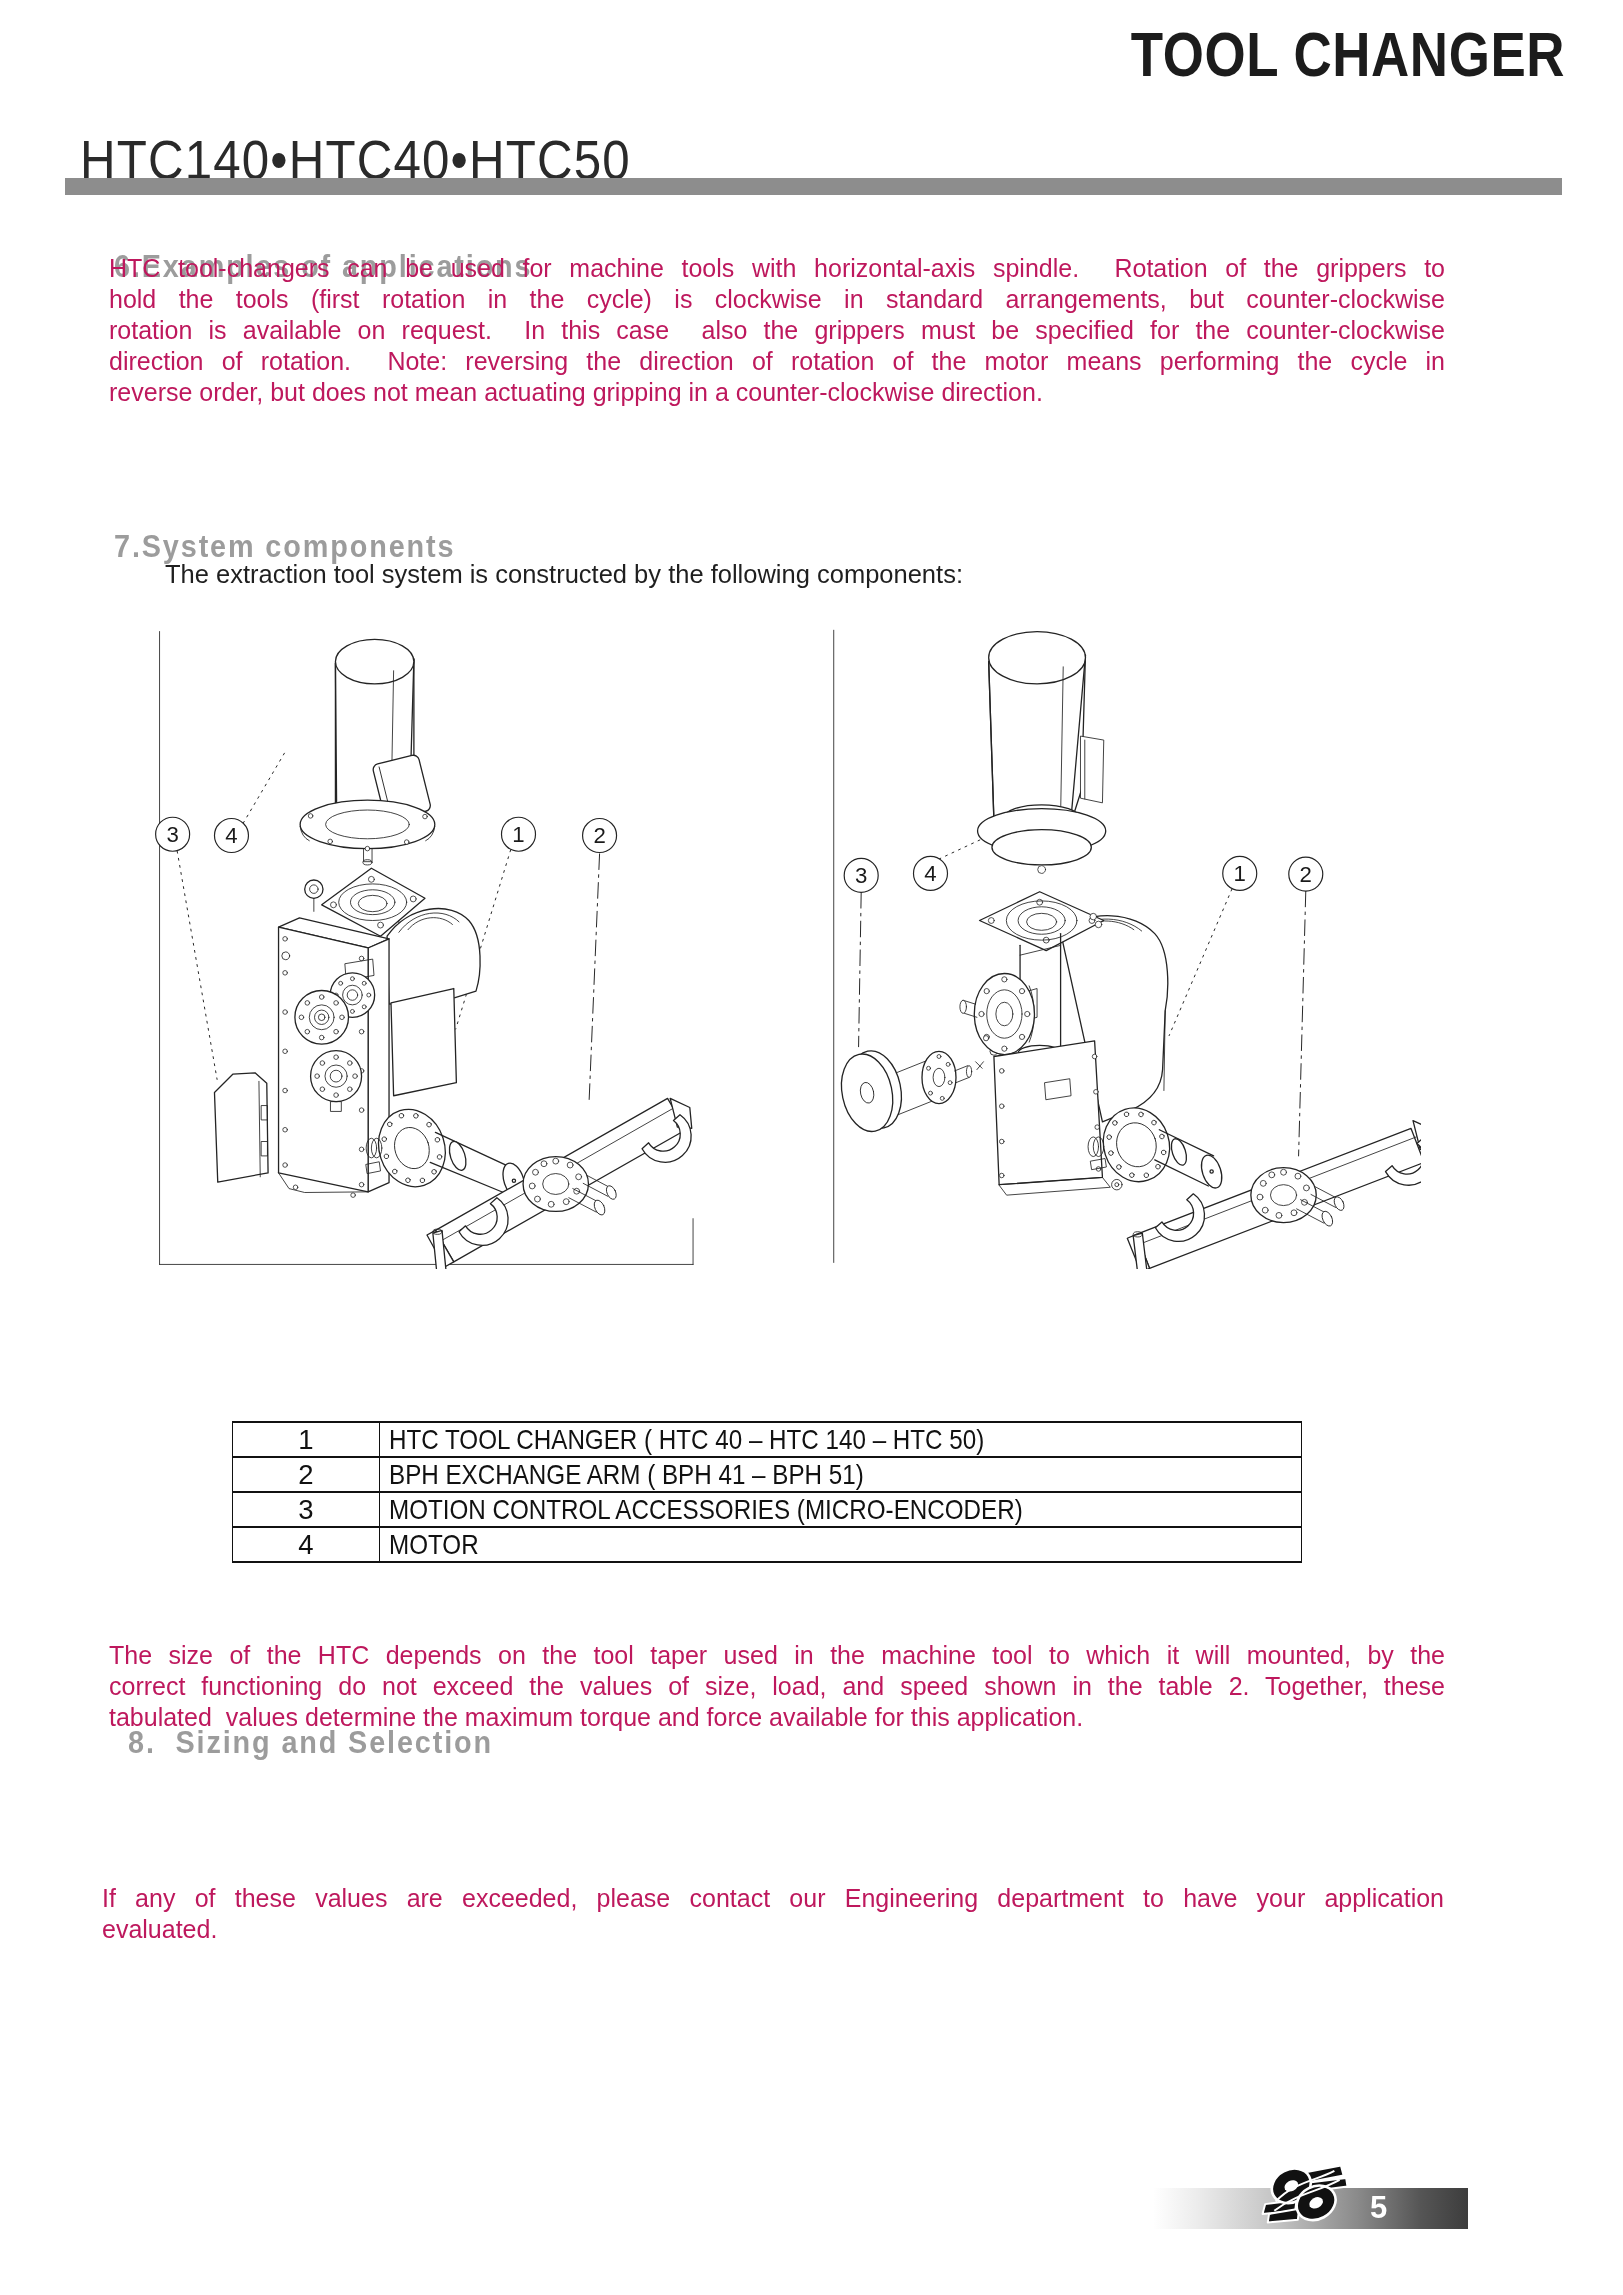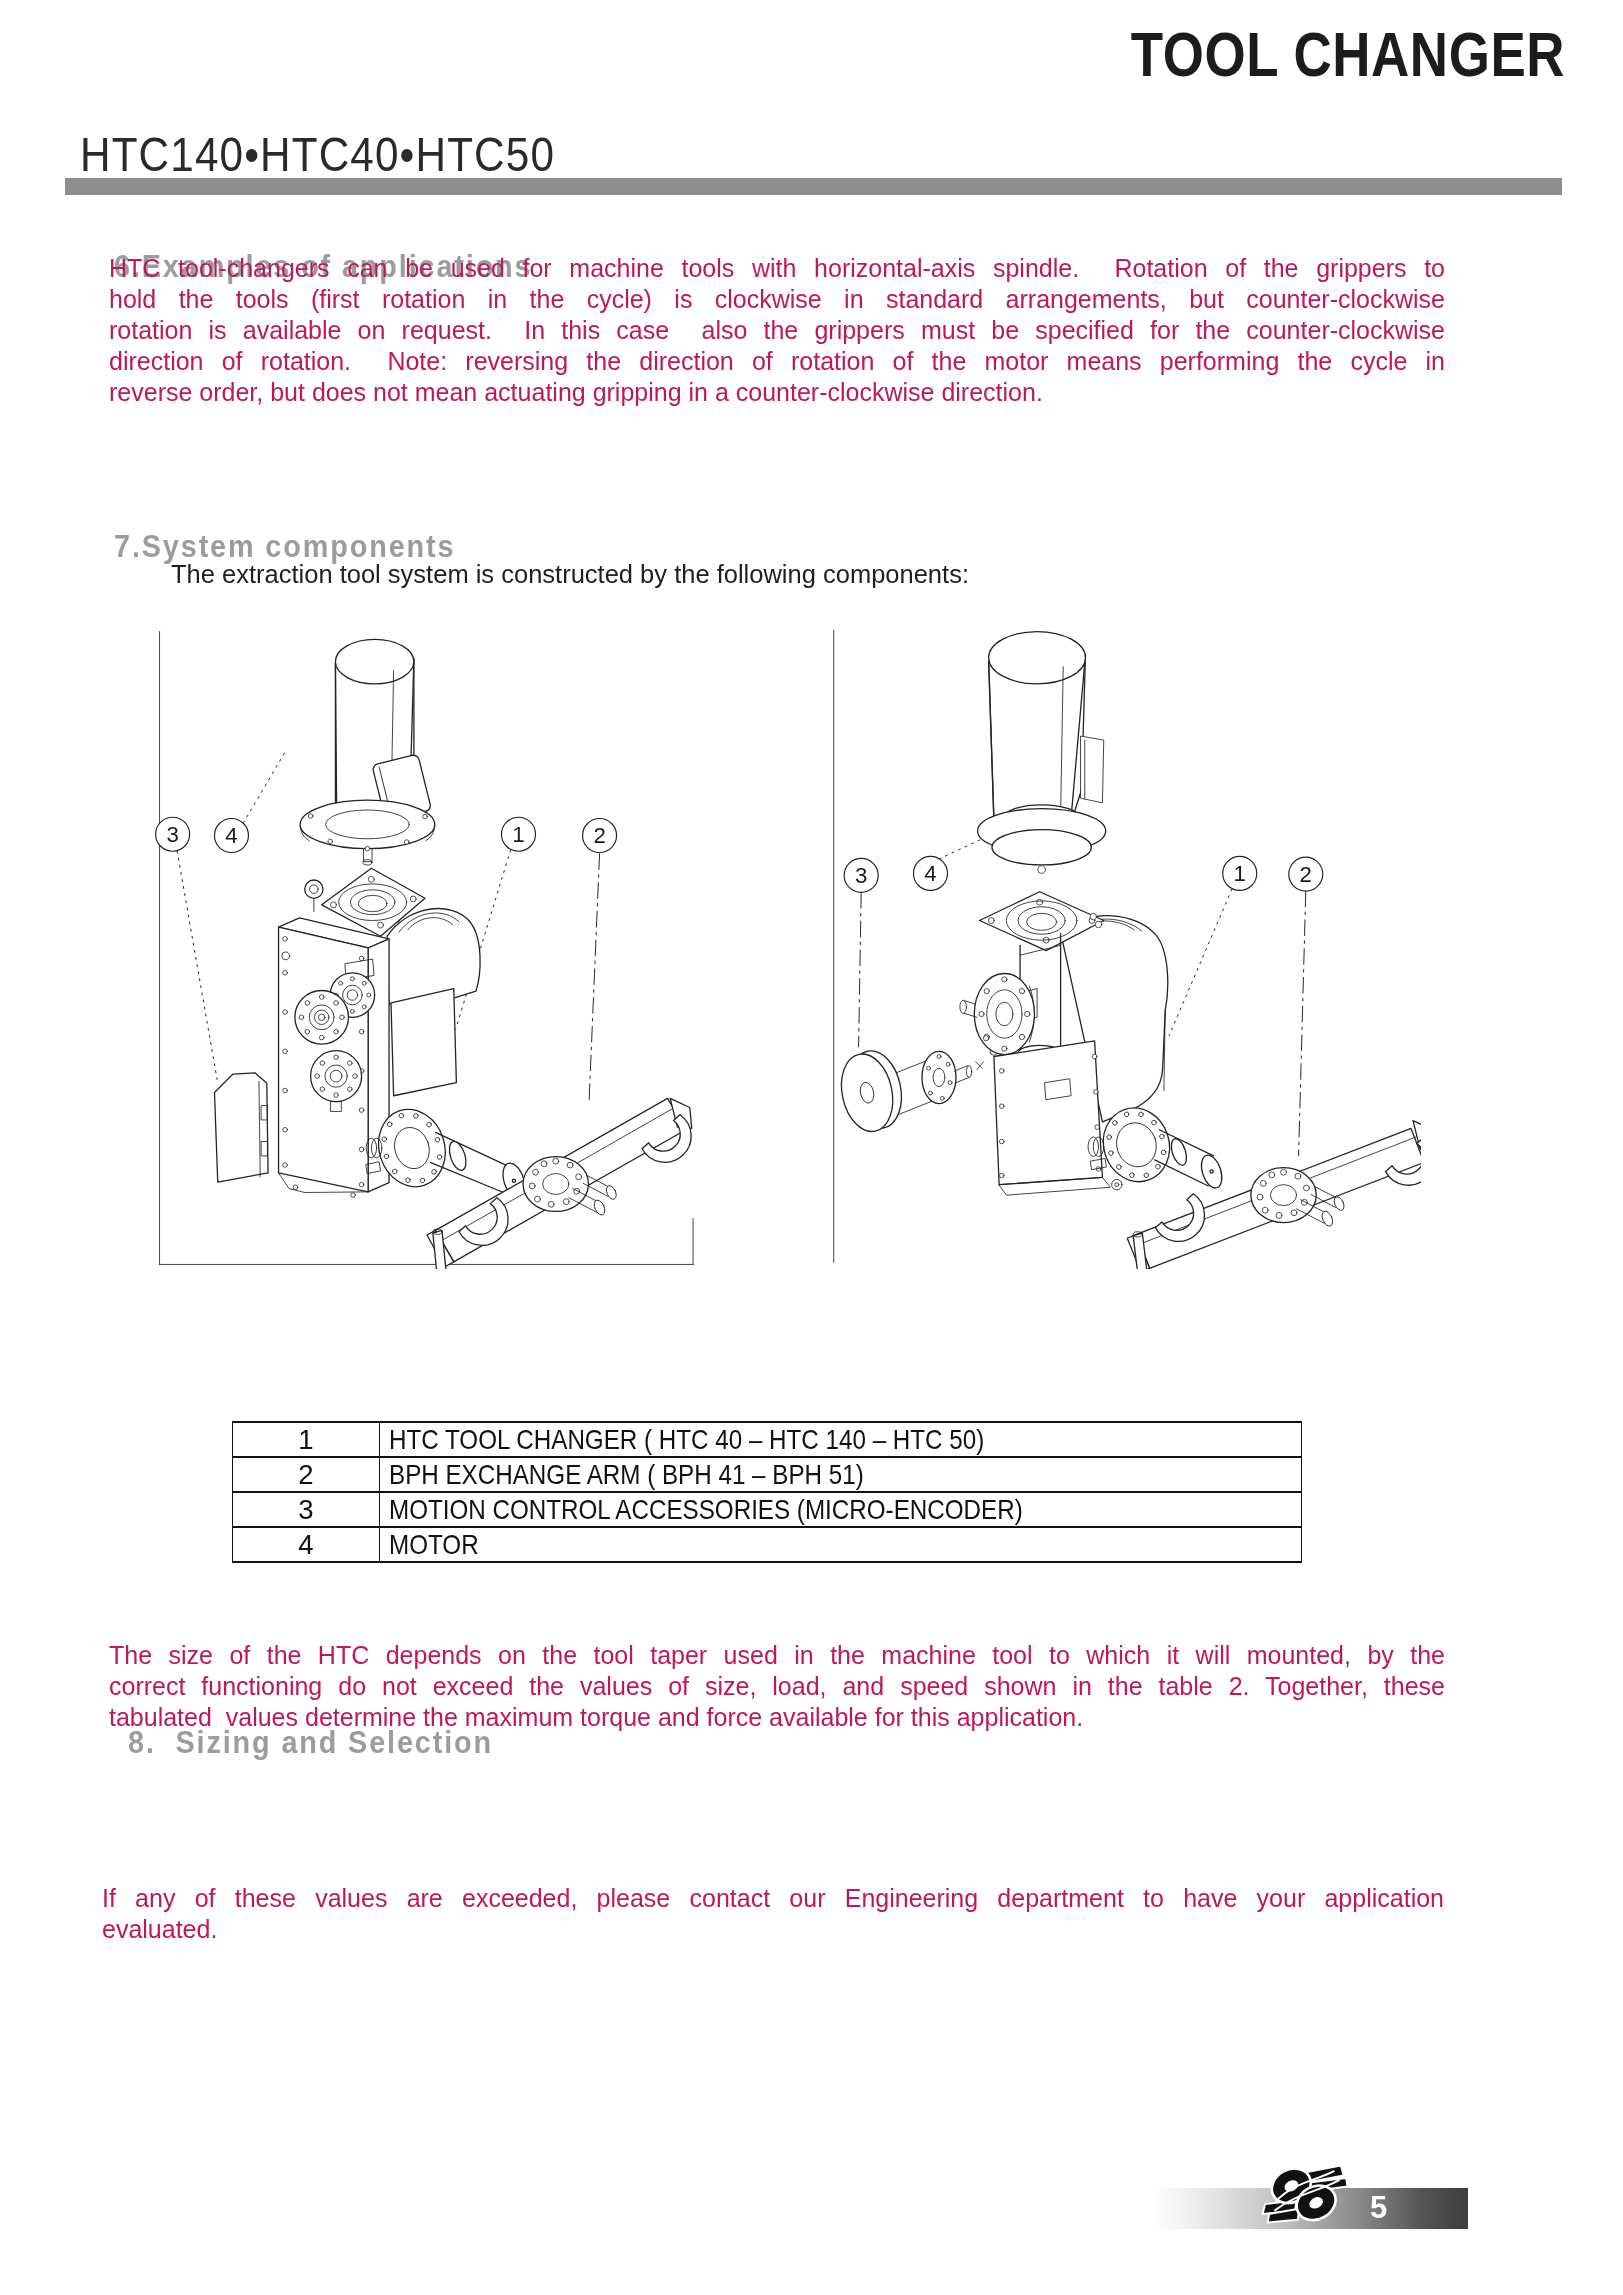--- a/index.html
+++ b/index.html
@@ -6,21 +6,21 @@
   body {
     width:1623px; height:2295px; position:relative; background:#ffffff;
     font-family:"Liberation Sans", sans-serif; color:#1f1f1f;
     overflow:hidden;
   }
   .abs { position:absolute; }
 
   
   .doc-title { top:18.3px; right:58px; font-size:63px; font-weight:700; white-space:nowrap; color:#1c1c1c; }
   .doc-title .cx { display:inline-block; transform:scaleX(0.84); transform-origin:right top; letter-spacing:0.7px; }
-  .models { left:80px; top:127px; font-size:48px; font-weight:400; color:#2a2a2a; white-space:nowrap; }
+  .models { left:80px; top:127px; font-size:56px; font-weight:400; color:#2a2a2a; white-space:nowrap; }
   .models .cx { display:inline-block; transform:scaleX(0.88); transform-origin:left top; letter-spacing:1.3px; }
   .header-bar { left:65px; top:178px; width:1497px; height:17px; background:#8d8d8d; }
 
   
   .sec-head { font-size:31px; font-weight:700; color:#9c9c9c; white-space:pre; }
   .sec-head .cx { display:inline-block; transform:scaleX(0.93); transform-origin:left top; letter-spacing:2px; }
 
   
   .para { left:109px; width:1336px; }
   .pline {
@@ -79,21 +79,21 @@
   <div class="pline">HTC tool-changers can be used for machine tools with horizontal-axis spindle.&nbsp; Rotation of the grippers to</div>
   <div class="pline">hold the tools (first rotation in the cycle) is clockwise in standard arrangements, but counter-clockwise</div>
   <div class="pline">rotation is available on request.&nbsp; In this case &nbsp;also the grippers must be specified for the counter-clockwise</div>
   <div class="pline">direction of rotation.&nbsp; Note: reversing the direction of rotation of the motor means performing the cycle in</div>
   <div class="pline last">reverse order, but does not mean actuating gripping in a counter-clockwise direction.</div>
 </div>
 
 <div class="abs sec-head" style="left:97px; top:493px;">
   <span class="cx">7.System components</span>
 </div>
-<div class="abs intro-line" style="left:171px; top:560px;">The extraction tool system is constructed by the following components:</div>
+<div class="abs intro-line" style="left:165px; top:560px;">The extraction tool system is constructed by the following components:</div>
 
 <div class="abs fig" style="left:150px; top:625px; width:550px; height:644px;">
 <svg width="550" height="644" viewBox="0 0 840 985">
 
   <line x1="14" y1="10" x2="14" y2="978" class="thin"></line>
   <line x1="14" y1="978" x2="830" y2="978" class="thin"></line>
   <line x1="830" y1="908" x2="830" y2="978" class="thin"></line>
 
   <line x1="142" y1="303" x2="205" y2="196" class="lead" stroke-dasharray="3 8"></line>
   <line x1="41" y1="346" x2="102" y2="695" class="lead" stroke-dasharray="3 8"></line>

